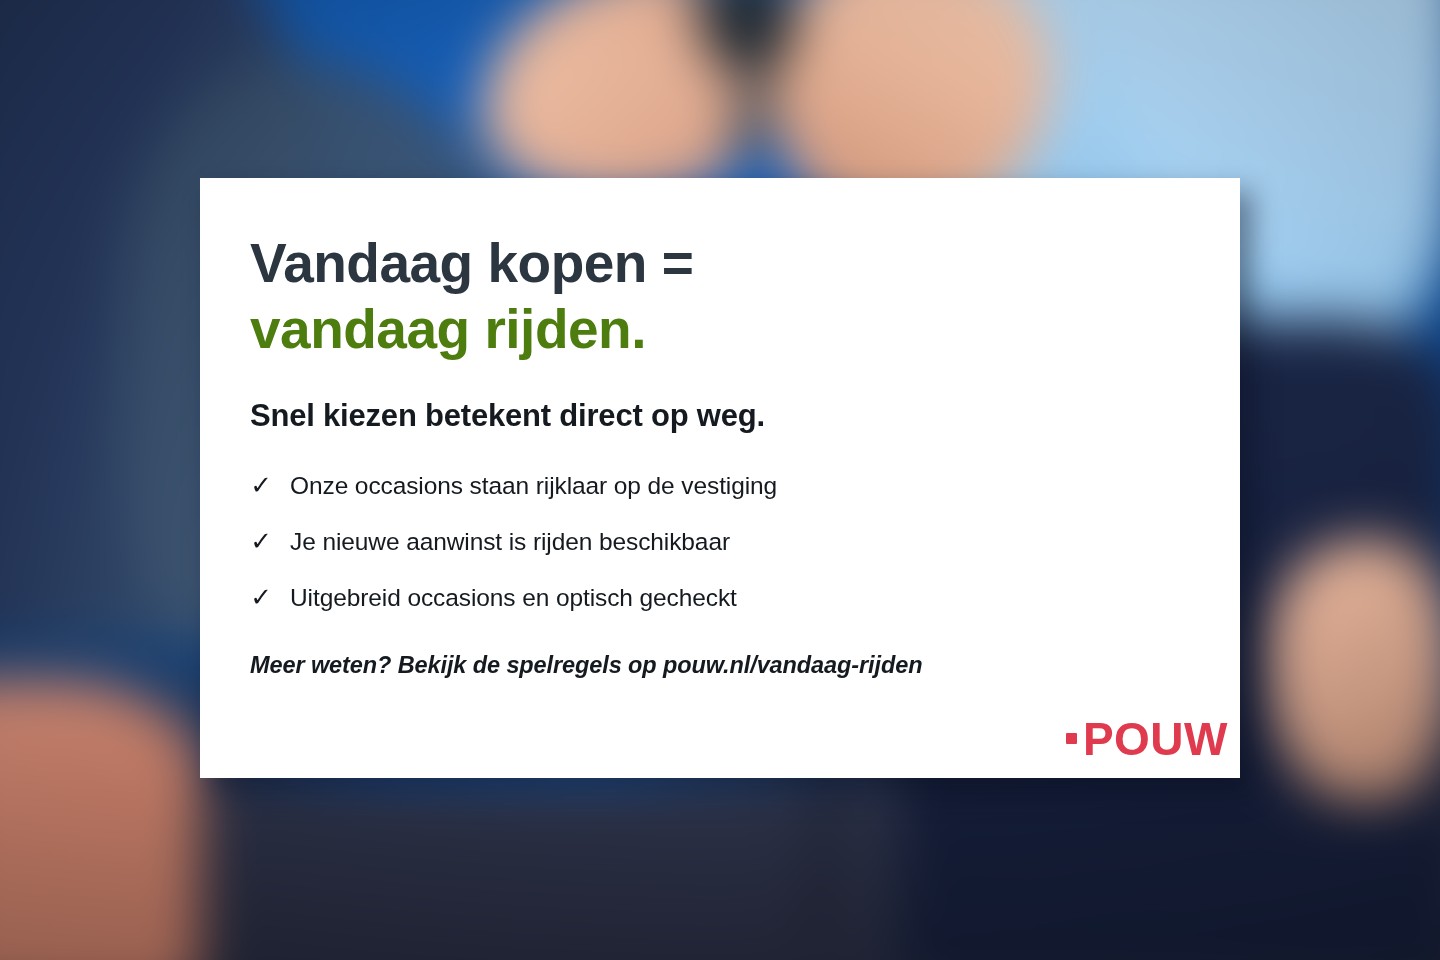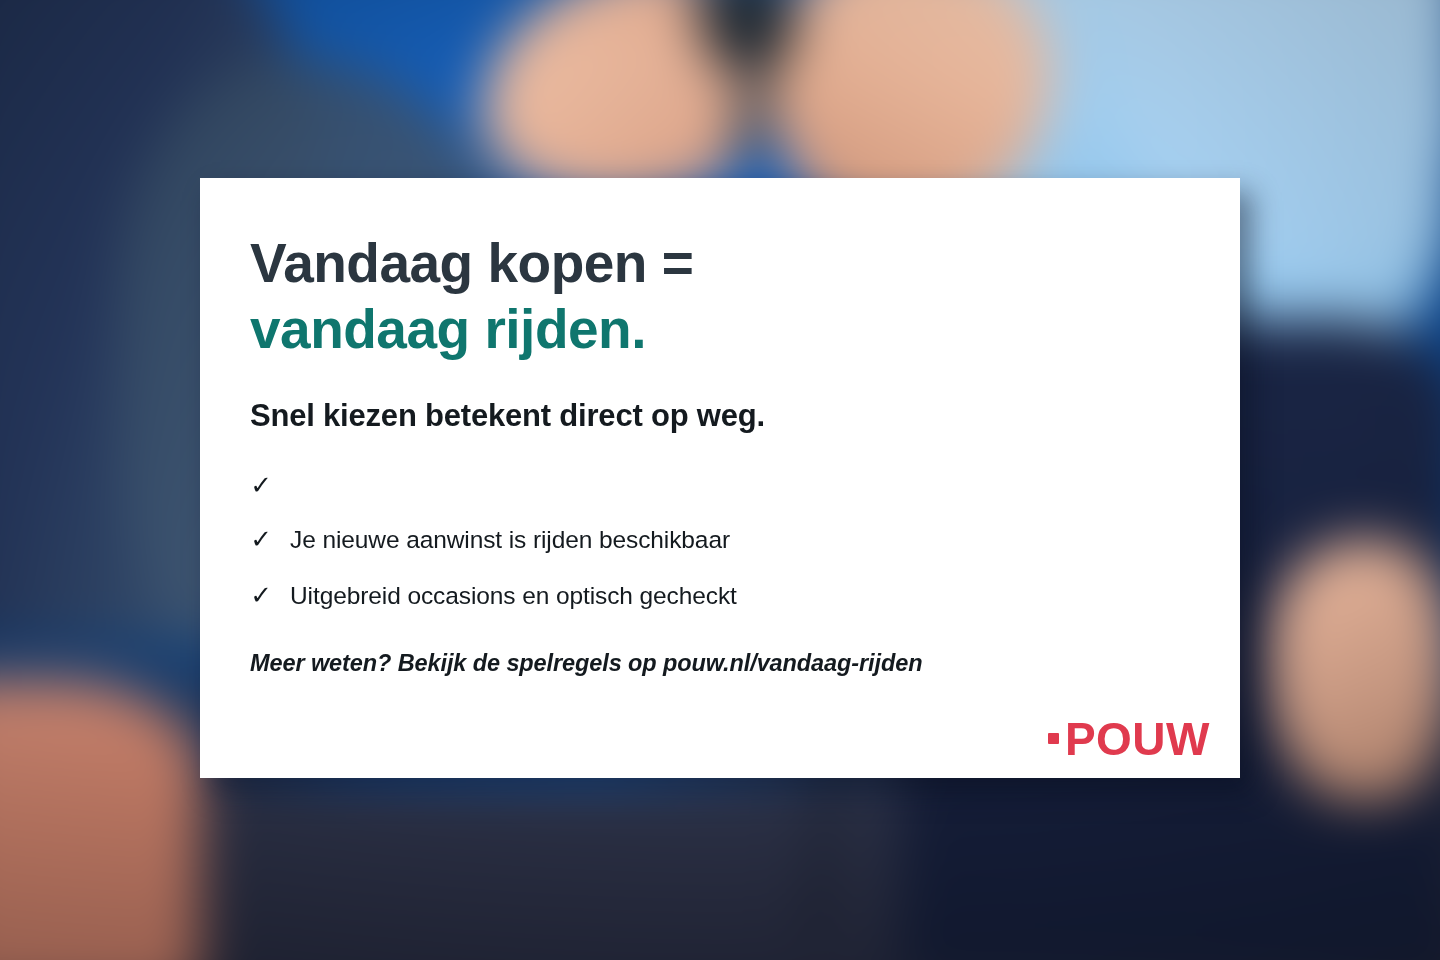--- a/index.html
+++ b/index.html
@@ -150,21 +150,21 @@
   }
 
   .headline {
     margin: 0;
     font-size: 55px;
     font-weight: 700;
     line-height: 1.20;
     letter-spacing: -0.5px;
   }
   .headline .line-dark { color: #2b3640; display: block; }
-  .headline .line-red  { color: #0f766e; display: block; }
+  .headline .line-red  { color: #4d7c0f; display: block; }
 
   .subtitle {
     margin: 36px 0 0 0;
     font-size: 31px;
     font-weight: 700;
     color: #141a1f;
     letter-spacing: -0.2px;
   }
 
   .bullets {
@@ -196,21 +196,21 @@
     font-size: 23.5px;
     font-style: italic;
     color: #141a1f;
     letter-spacing: -0.1px;
     font-weight: bold;
   }
 
   
   #logo {
     position: absolute;
-    right: 30px;
+    right: 12px;
     bottom: 16px;
     display: flex;
     align-items: center;
     gap: 6px;
   }
   #logo .logo-dot {
     width: 11px;
     height: 11px;
     background: #e03a4e;
     border-radius: 1px;
@@ -254,20 +254,21 @@
     <h1 class="headline">
       <span class="line-dark">Vandaag kopen =</span>
       <span class="line-red">vandaag rijden.</span>
     </h1>
 
     <p class="subtitle">Snel kiezen betekent direct op weg.</p>
 
     <ul class="bullets">
       <li>
         <span class="check">✓</span>
+        <span>Onze occasions staan rijklaar op de vestiging</span>
       </li>
       <li>
         <span class="check">✓</span>
         <span>Je nieuwe aanwinst is rijden beschikbaar</span>
       </li>
       <li>
         <span class="check">✓</span>
         <span>Uitgebreid occasions en optisch gecheckt</span>
       </li>
     </ul>

